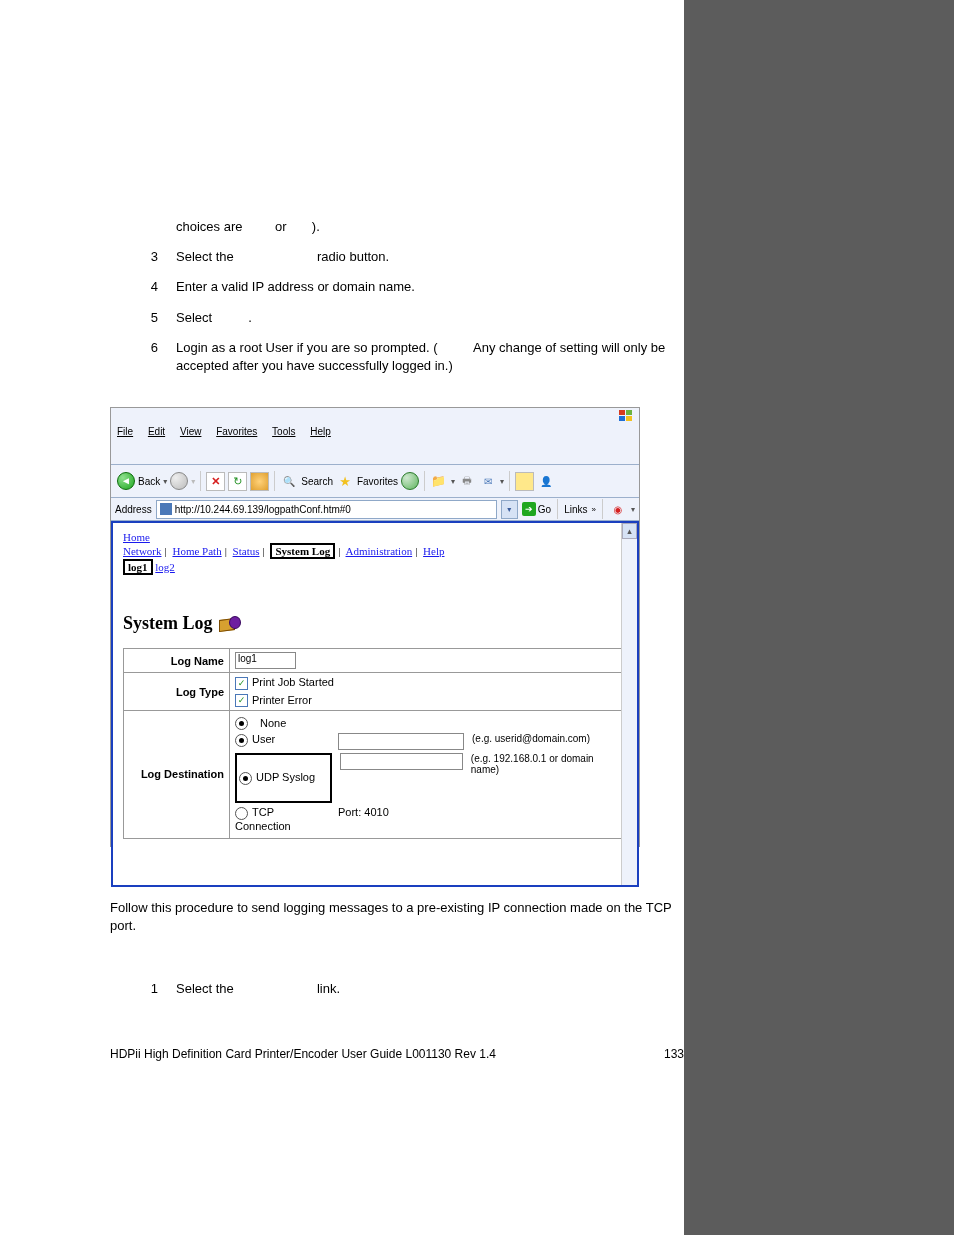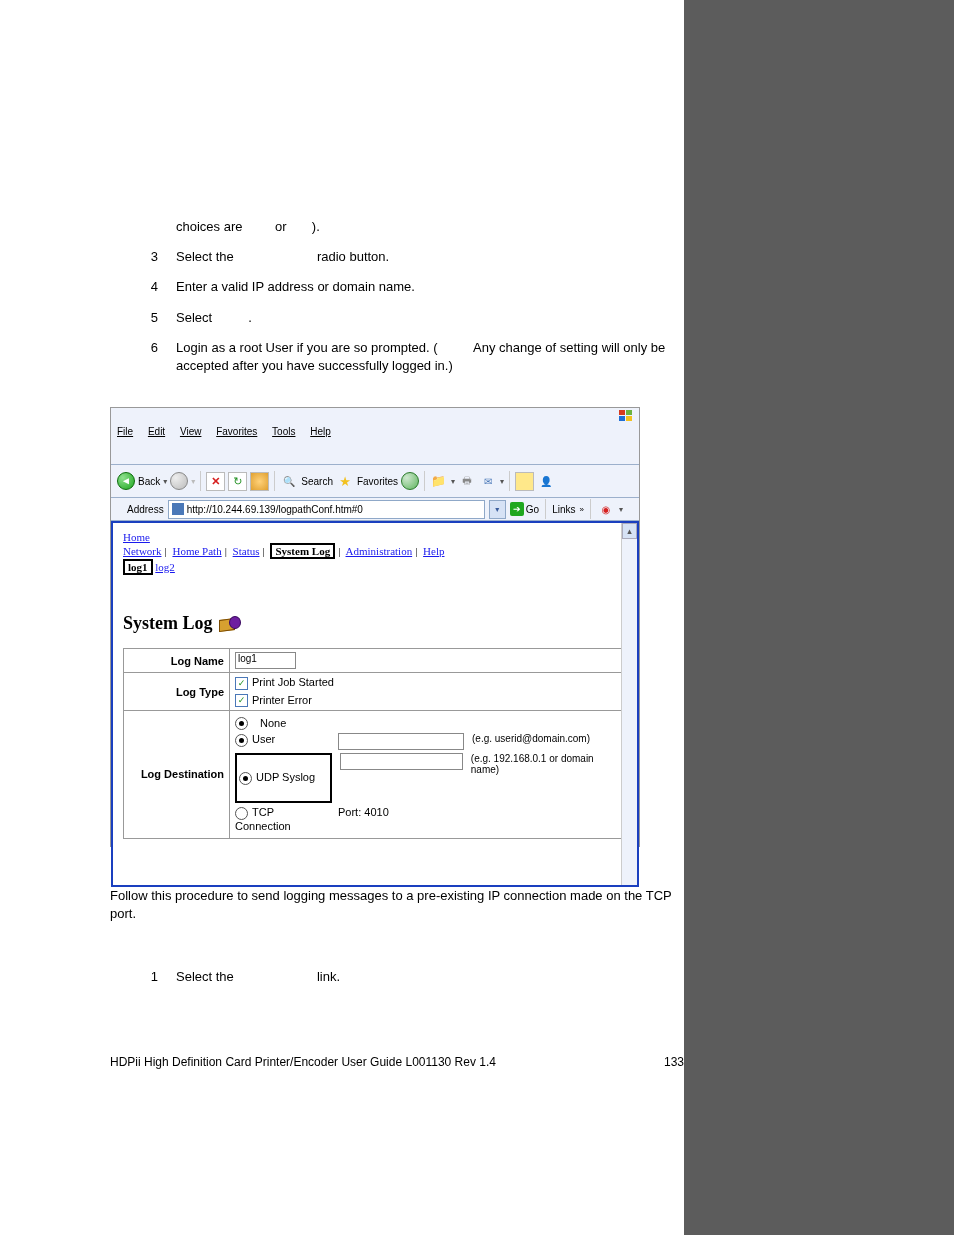--- a/index.html
+++ b/index.html
@@ -26,21 +26,21 @@
   .circ-grey{background:radial-gradient(circle at 30% 30%,#eee,#bbb);border:1px solid #888}
   .sq{width:17px;height:17px;border:1px solid #bbb;display:inline-flex;align-items:center;justify-content:center;background:#fff;font-size:11px}
   .sq-red{color:#d62020;font-weight:bold}
   .sq-refresh{color:#1f8f1f}
   .sq-home{background:radial-gradient(circle,#ffd27a,#e0a030)}
   .search-ico{color:#4a78b8}
   .star{color:#f2c11f;font-size:13px}
   .folder-ico{color:#e0a030;font-size:12px}
   .blocks-ico{font-size:10px;color:#4a78b8}
   .tb-sep{width:1px;height:20px;background:#ccc;margin:0 2px}
-  .addressbar{height:22px;background:#eef2fb;border-bottom:1px solid #9cb0cc;display:flex;align-items:center;padding:0 16px;font-size:10px;gap:4px}
+  .addressbar{height:22px;background:#eef2fb;border-bottom:1px solid #9cb0cc;display:flex;align-items:center;padding:0 4px;font-size:10px;gap:4px}
   .addr-field{flex:1;height:17px;background:#fff;border:1px solid #8fa8c8;display:flex;align-items:center;padding:0 3px;gap:3px}
   .addr-icon{width:12px;height:12px;background:#4a78b8}
   .addr-drop{width:15px;height:17px;border:1px solid #8fa8c8;background:#d6e2f5;display:flex;align-items:center;justify-content:center;font-size:8px;color:#3a5c9c}
   .go-btn{display:flex;align-items:center;gap:2px}
   .go-circ{width:14px;height:14px;border-radius:2px;background:#1fa71f;color:#fff;font-size:9px;display:flex;align-items:center;justify-content:center}
   .page-body{border:2px solid #1a3fbf;background:#fff;height:362px;position:relative;overflow:hidden}
   .scroll-placeholder{position:absolute;right:0;top:0;width:15px;height:100%;background:#eef2fb;border-left:1px solid #ccc}
   .scroll-arrow{width:13px;height:14px;background:#d6e2f5;border:1px solid #aab;margin-left:0;font-size:9px;text-align:center;line-height:14px;color:#555}
   .body-inner{padding:8px 10px;font-size:11px;font-family:'Times New Roman',serif}
   .nav-links a{color:#1a1aee;text-decoration:underline}
@@ -57,23 +57,23 @@
   .chk.on::before{content:'✓';font-size:9px;color:#1f8f1f;line-height:1}
   .radio{width:11px;height:11px;border:1px solid #555;border-radius:50%;display:inline-flex;align-items:center;justify-content:center;vertical-align:middle;margin-right:4px;background:#fff}
   .radio.on::before{content:'';width:5px;height:5px;background:#000;border-radius:50%}
   .text-input{width:120px;height:15px;border:1px solid #888;display:inline-block;vertical-align:middle;background:#fff;font-size:10px;padding:0 2px}
   .dest-row{display:flex;margin:3px 0;gap:8px}
   .hint{font-size:10px;color:#000}
   .btn-bar{display:flex;align-items:center;gap:10px;margin-top:6px;padding:4px 5px;border:1px solid #999;border-top:none}
   .ie-btn{border:1px solid #888;background:#eef2fb;padding:1px 8px;font-size:11px;font-family:'Times New Roman',serif}
   .sub-hl{border:2px solid #000;padding:0}
   .clear-link{color:#1a1aee;text-decoration:underline;font-family:'Times New Roman',serif;font-size:11px}
-  .section-h{font-size:13px;margin-top:40px;line-height:1.4}
+  .section-h{font-size:13px;margin-top:52px;line-height:1.4}
   .steps-list{margin-top:44px}
-  .footer{position:absolute;left:110px;bottom:166px;width:574px;display:flex;justify-content:space-between;font-size:12px;color:#000}
+  .footer{position:absolute;left:110px;bottom:174px;width:574px;display:flex;justify-content:space-between;font-size:12px;color:#000}
   .hl-inline-small{border:2px solid #000;padding:16px 2px;background:#fff;font-size:11px}
 </style>
 </head>
 <body>
 <div class="page">
 <div class="right-panel"></div>
 <div class="content">
 
   <div class="step-block">
     <div class="step-row">

